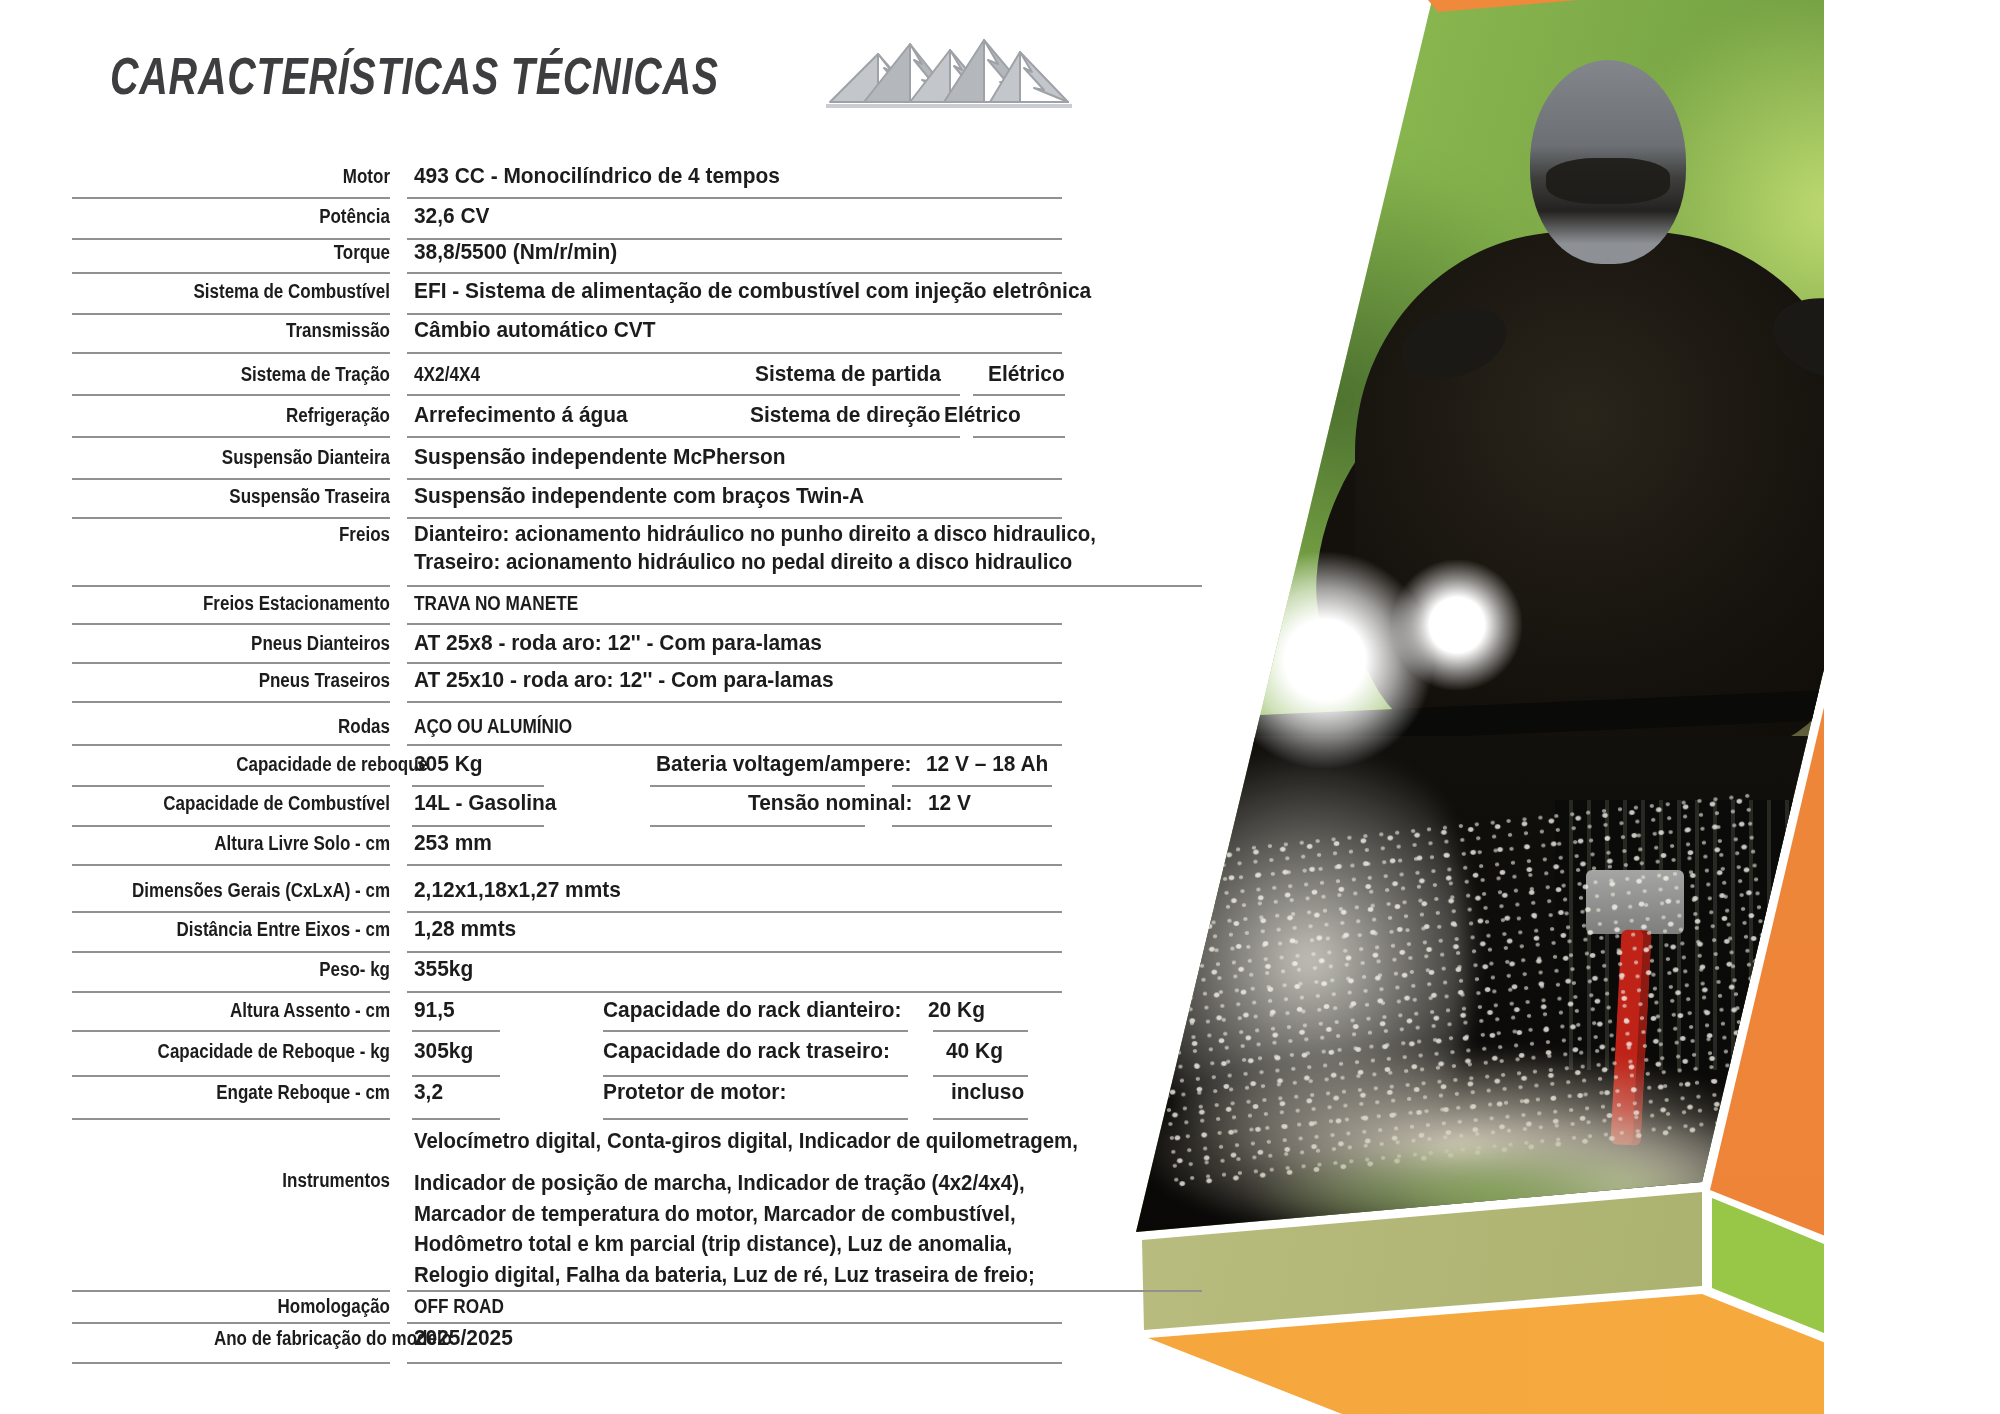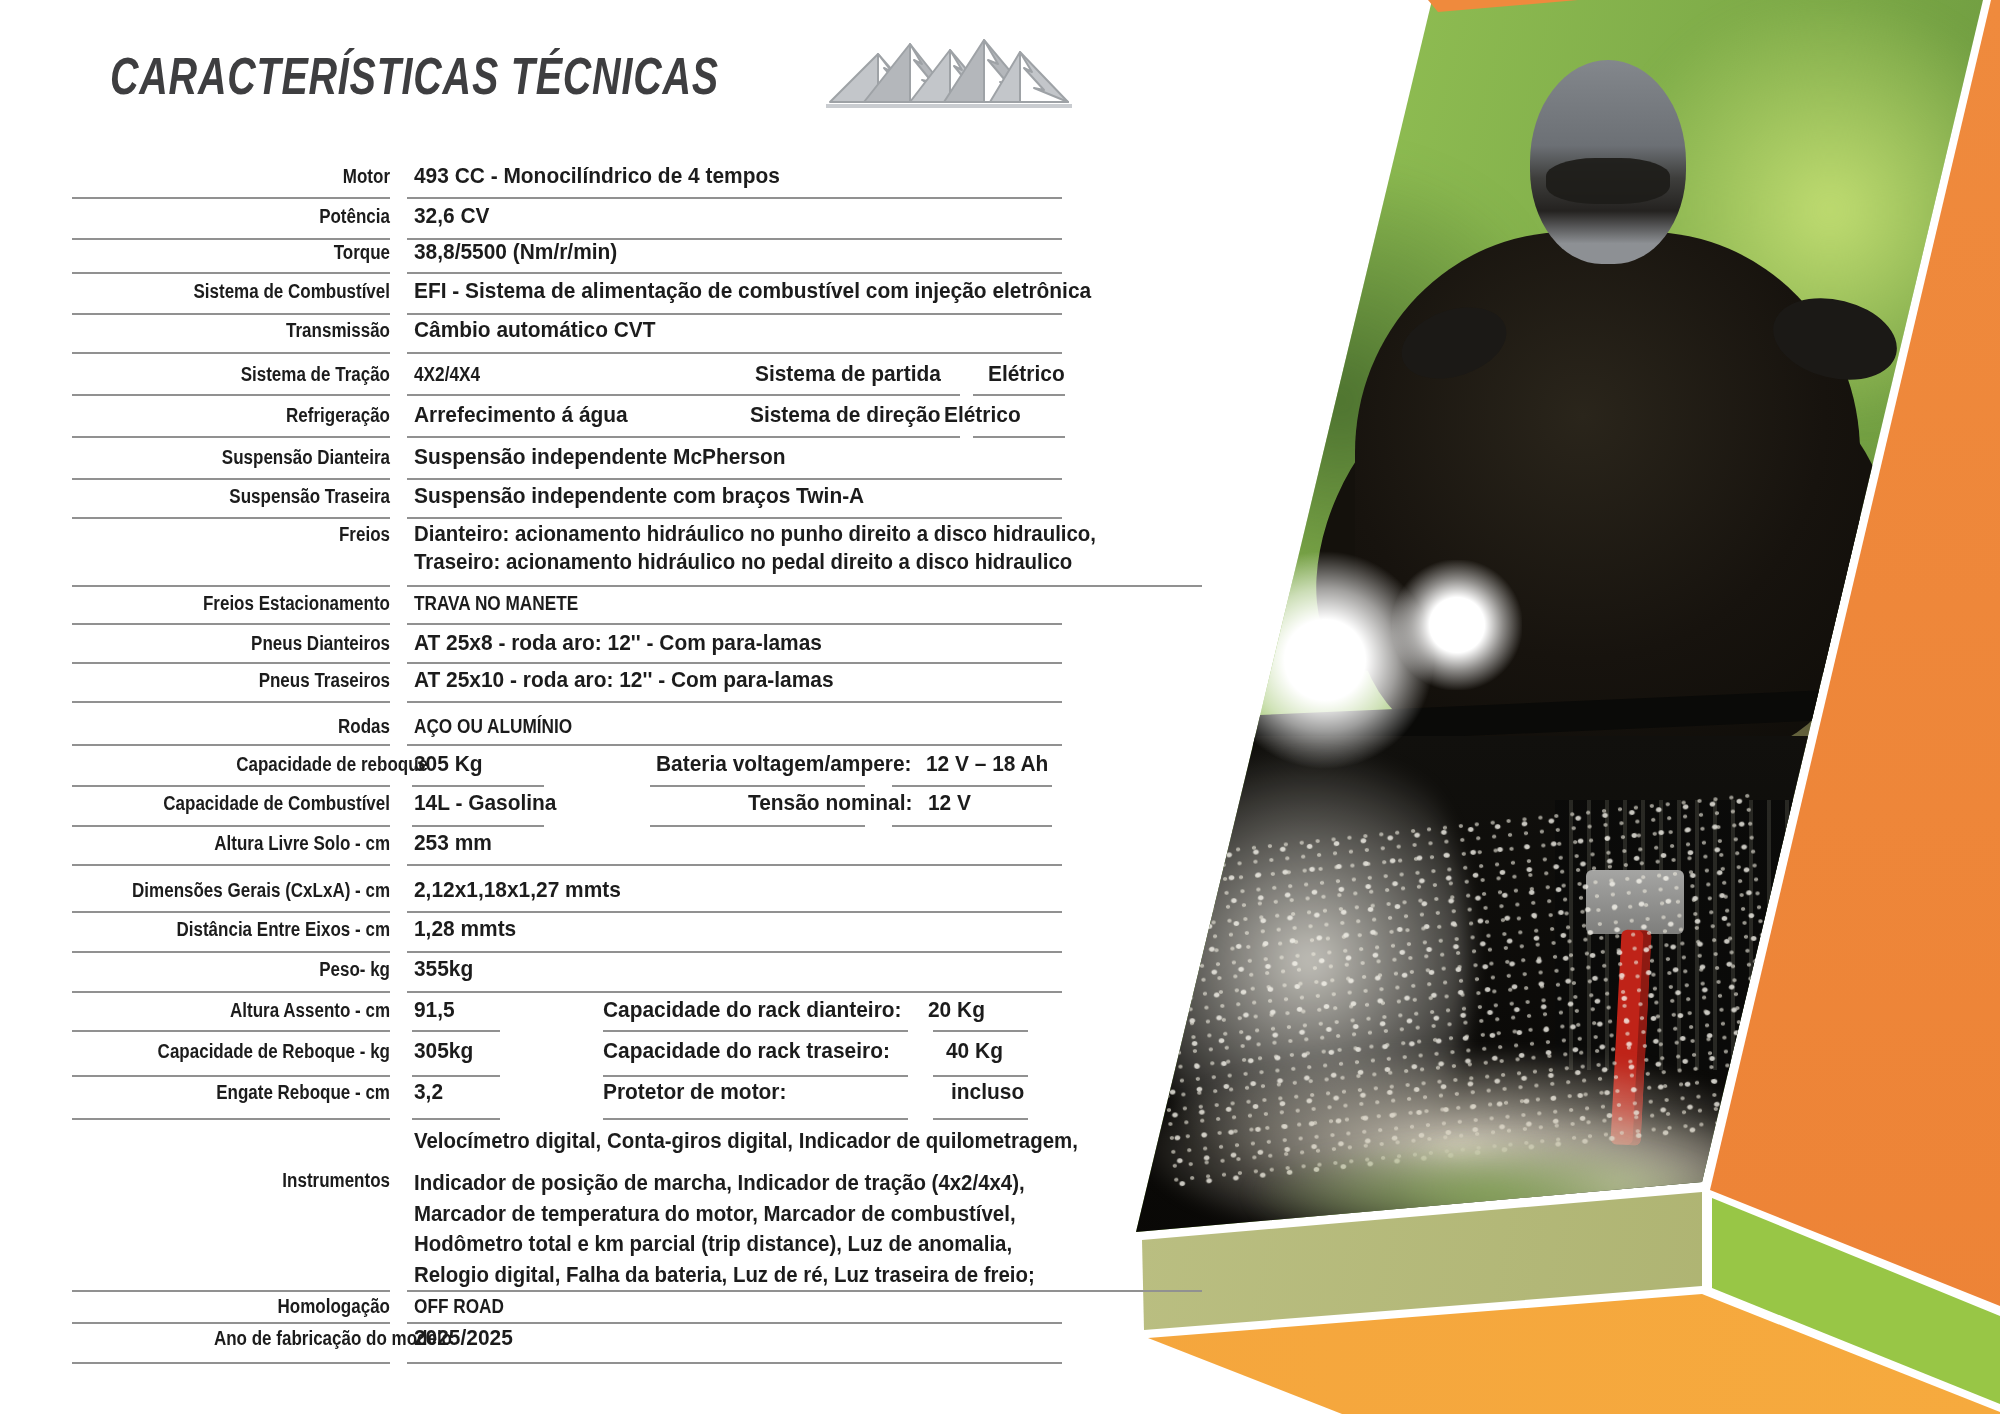--- a/index.html
+++ b/index.html
@@ -1,16 +1,16 @@
 <!DOCTYPE html>
 <html><head>
 <meta charset="utf-8">
 <style>
   html,body{margin:0;padding:0;background:#ffffff;}
-  #page{position:relative;width:2000px;height:1414px;background:#fff;overflow:hidden;
+  #page{position:relative;width:1824px;height:1414px;background:#fff;overflow:hidden;
         font-family:"Liberation Sans","DejaVu Sans",sans-serif;color:var(--text,#1c1c1c);}
 
   
   #title{position:absolute;left:110px;top:46px;font-size:52px;font-weight:bold;font-style:italic;
          color:var(--title,#3e3e40);transform:scaleX(.76);transform-origin:left center;
          letter-spacing:1px;white-space:nowrap;}
   #mountains{position:absolute;left:822px;top:38px;width:254px;height:76px;}
 
   
   #spec-table{position:absolute;left:0;top:0;width:1240px;height:1414px;}

